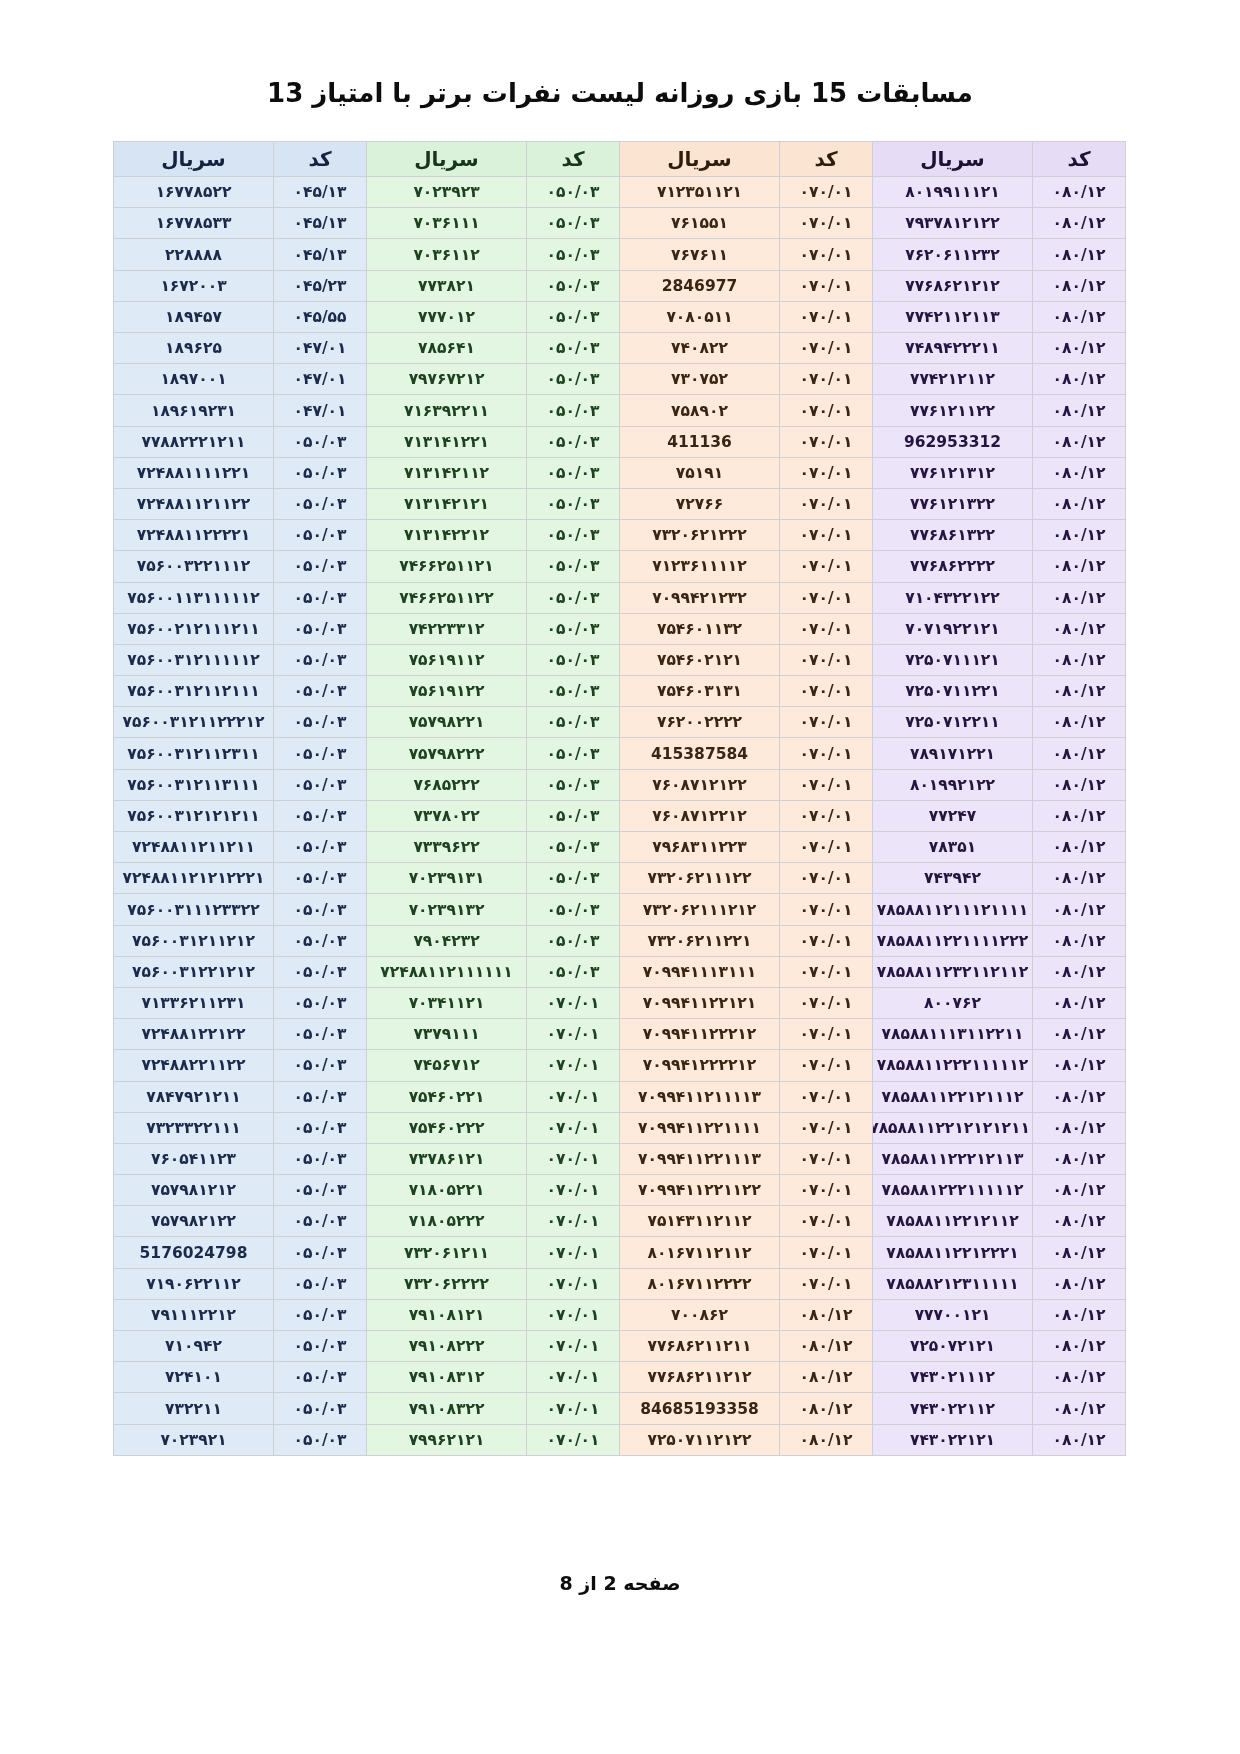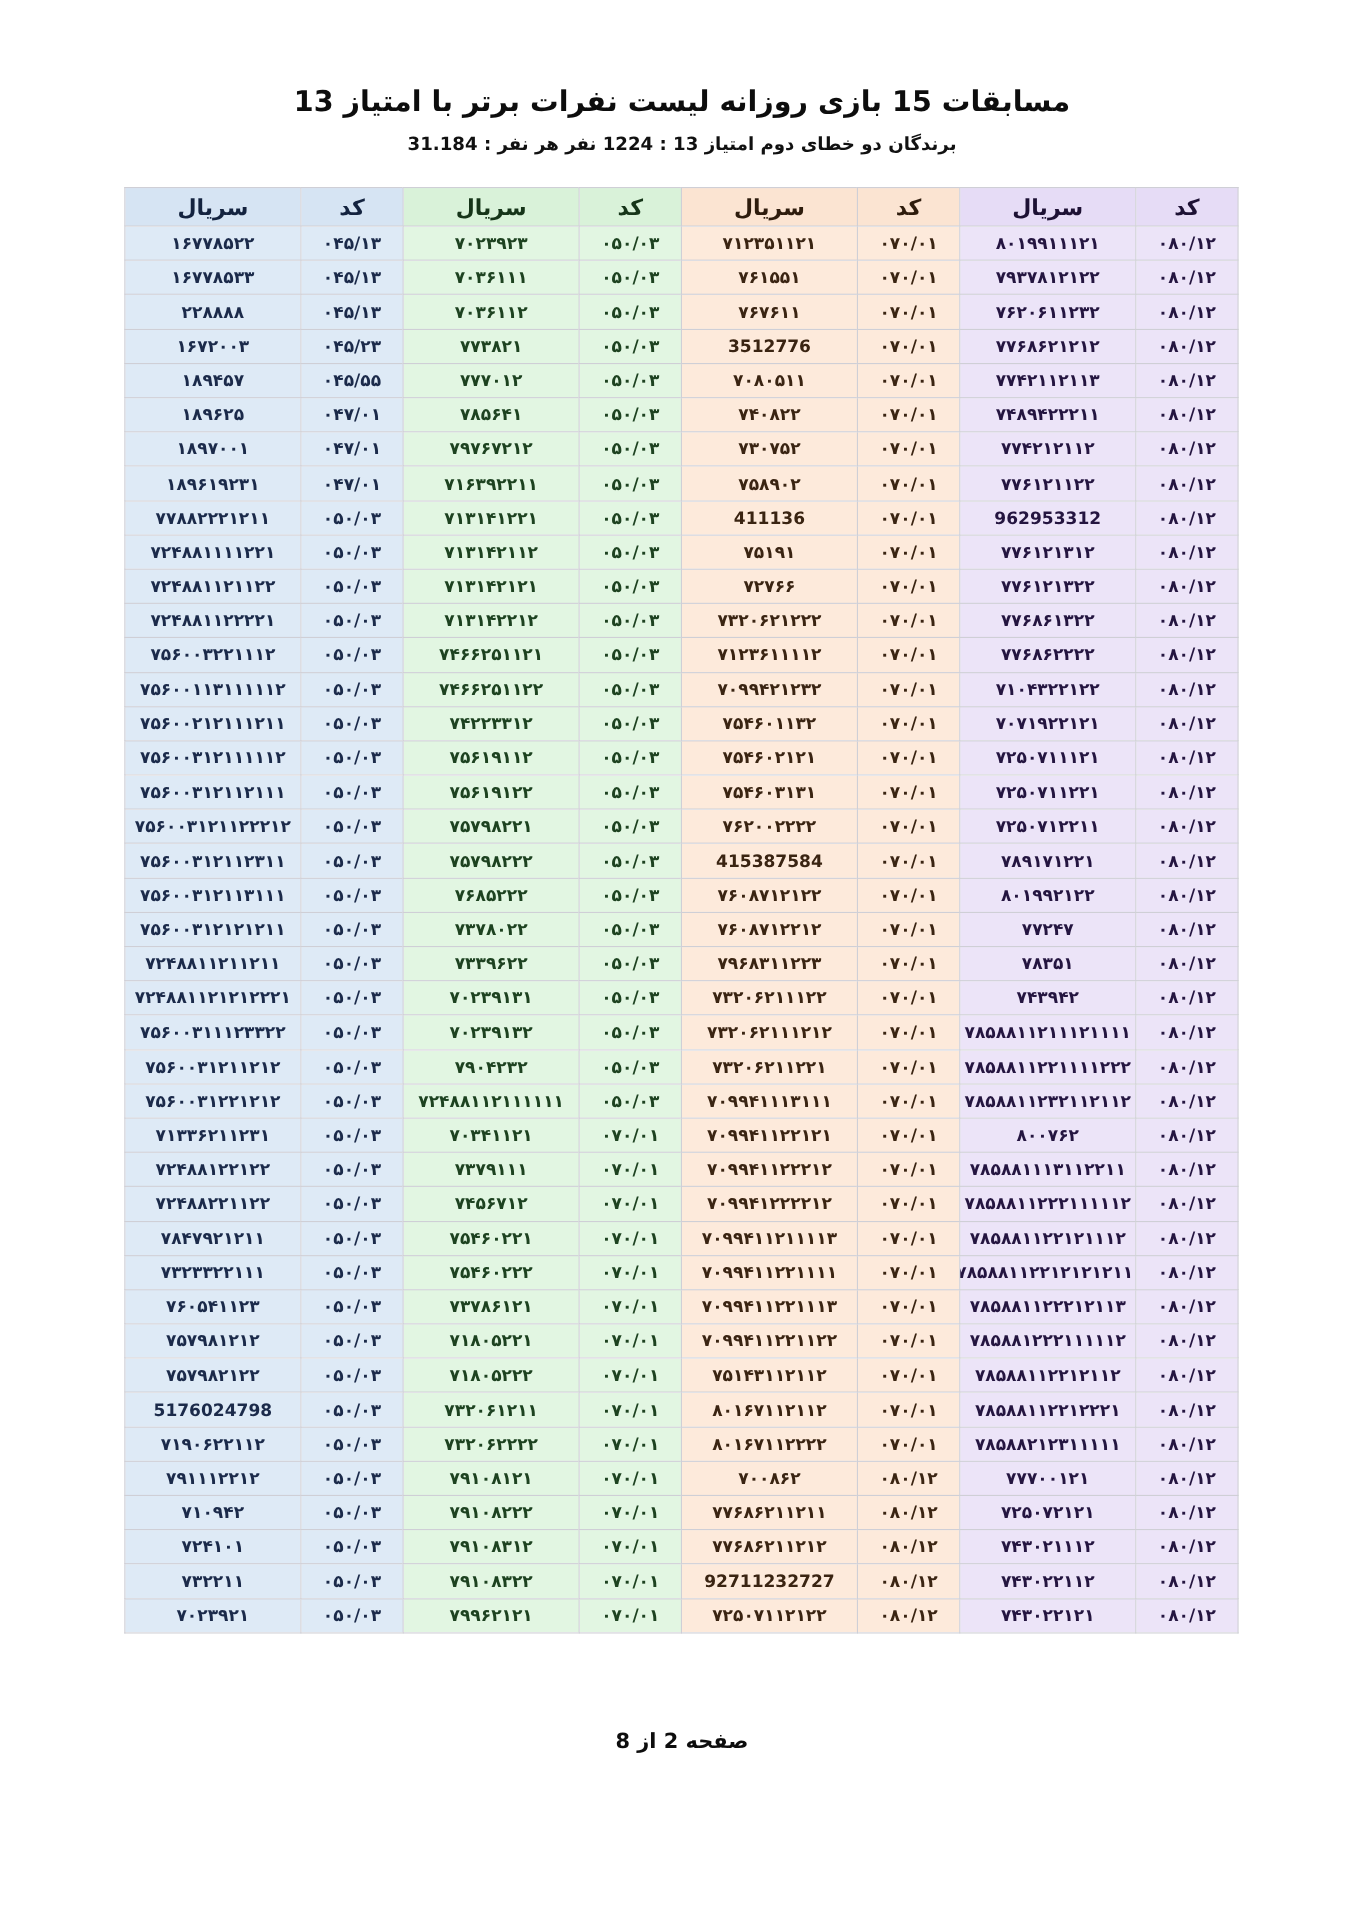--- a/index.html
+++ b/index.html
@@ -88,21 +88,20 @@
     color: #0d0d0d;
   }
   .num { font-family: "DejaVu Sans", "Liberation Sans", sans-serif; }
 </style>
 </head>
 <body>
 
 <div class="page">
 
   <h1 class="doc-title">مسابقات 15 بازی روزانه لیست نفرات برتر با امتیاز 13</h1>
-  <div class="doc-subtitle">برندگان دو خطای دوم امتیاز 13 : 1224 نفر هر نفر : 31.184</div>
 
   <div class="table-wrap">
     <table class="grid">
       <colgroup>
         <col class="c-code">
           <col class="c-serial">
         <col class="c-code">
           <col class="c-serial">
         <col class="c-code">
           <col class="c-serial">
@@ -149,21 +148,21 @@
             <td class="g-orange num">۷۶۷۶۱۱</td>
             <td class="g-green num">۰۵۰/۰۳</td>
             <td class="g-green num">۷۰۳۶۱۱۲</td>
             <td class="g-blue num">۰۴۵/۱۳</td>
             <td class="g-blue num">۲۲۸۸۸۸</td>
           </tr>
           <tr>
             <td class="g-purple num">۰۸۰/۱۲</td>
             <td class="g-purple num">۷۷۶۸۶۲۱۲۱۲</td>
             <td class="g-orange num">۰۷۰/۰۱</td>
-            <td class="g-orange num">3512776</td>
+            <td class="g-orange num">2846977</td>
             <td class="g-green num">۰۵۰/۰۳</td>
             <td class="g-green num">۷۷۳۸۲۱</td>
             <td class="g-blue num">۰۴۵/۲۳</td>
             <td class="g-blue num">۱۶۷۲۰۰۳</td>
           </tr>
           <tr>
             <td class="g-purple num">۰۸۰/۱۲</td>
             <td class="g-purple num">۷۷۴۲۱۱۲۱۱۳</td>
             <td class="g-orange num">۰۷۰/۰۱</td>
             <td class="g-orange num">۷۰۸۰۵۱۱</td>
@@ -509,21 +508,21 @@
             <td class="g-orange num">۷۷۶۸۶۲۱۱۲۱۲</td>
             <td class="g-green num">۰۷۰/۰۱</td>
             <td class="g-green num">۷۹۱۰۸۳۱۲</td>
             <td class="g-blue num">۰۵۰/۰۳</td>
             <td class="g-blue num">۷۲۴۱۰۱</td>
           </tr>
           <tr>
             <td class="g-purple num">۰۸۰/۱۲</td>
             <td class="g-purple num">۷۴۳۰۲۲۱۱۲</td>
             <td class="g-orange num">۰۸۰/۱۲</td>
-            <td class="g-orange num">92711232727</td>
+            <td class="g-orange num">84685193358</td>
             <td class="g-green num">۰۷۰/۰۱</td>
             <td class="g-green num">۷۹۱۰۸۳۲۲</td>
             <td class="g-blue num">۰۵۰/۰۳</td>
             <td class="g-blue num">۷۳۲۲۱۱</td>
           </tr>
           <tr>
             <td class="g-purple num">۰۸۰/۱۲</td>
             <td class="g-purple num">۷۴۳۰۲۲۱۲۱</td>
             <td class="g-orange num">۰۸۰/۱۲</td>
             <td class="g-orange num">۷۲۵۰۷۱۱۲۱۲۲</td>

